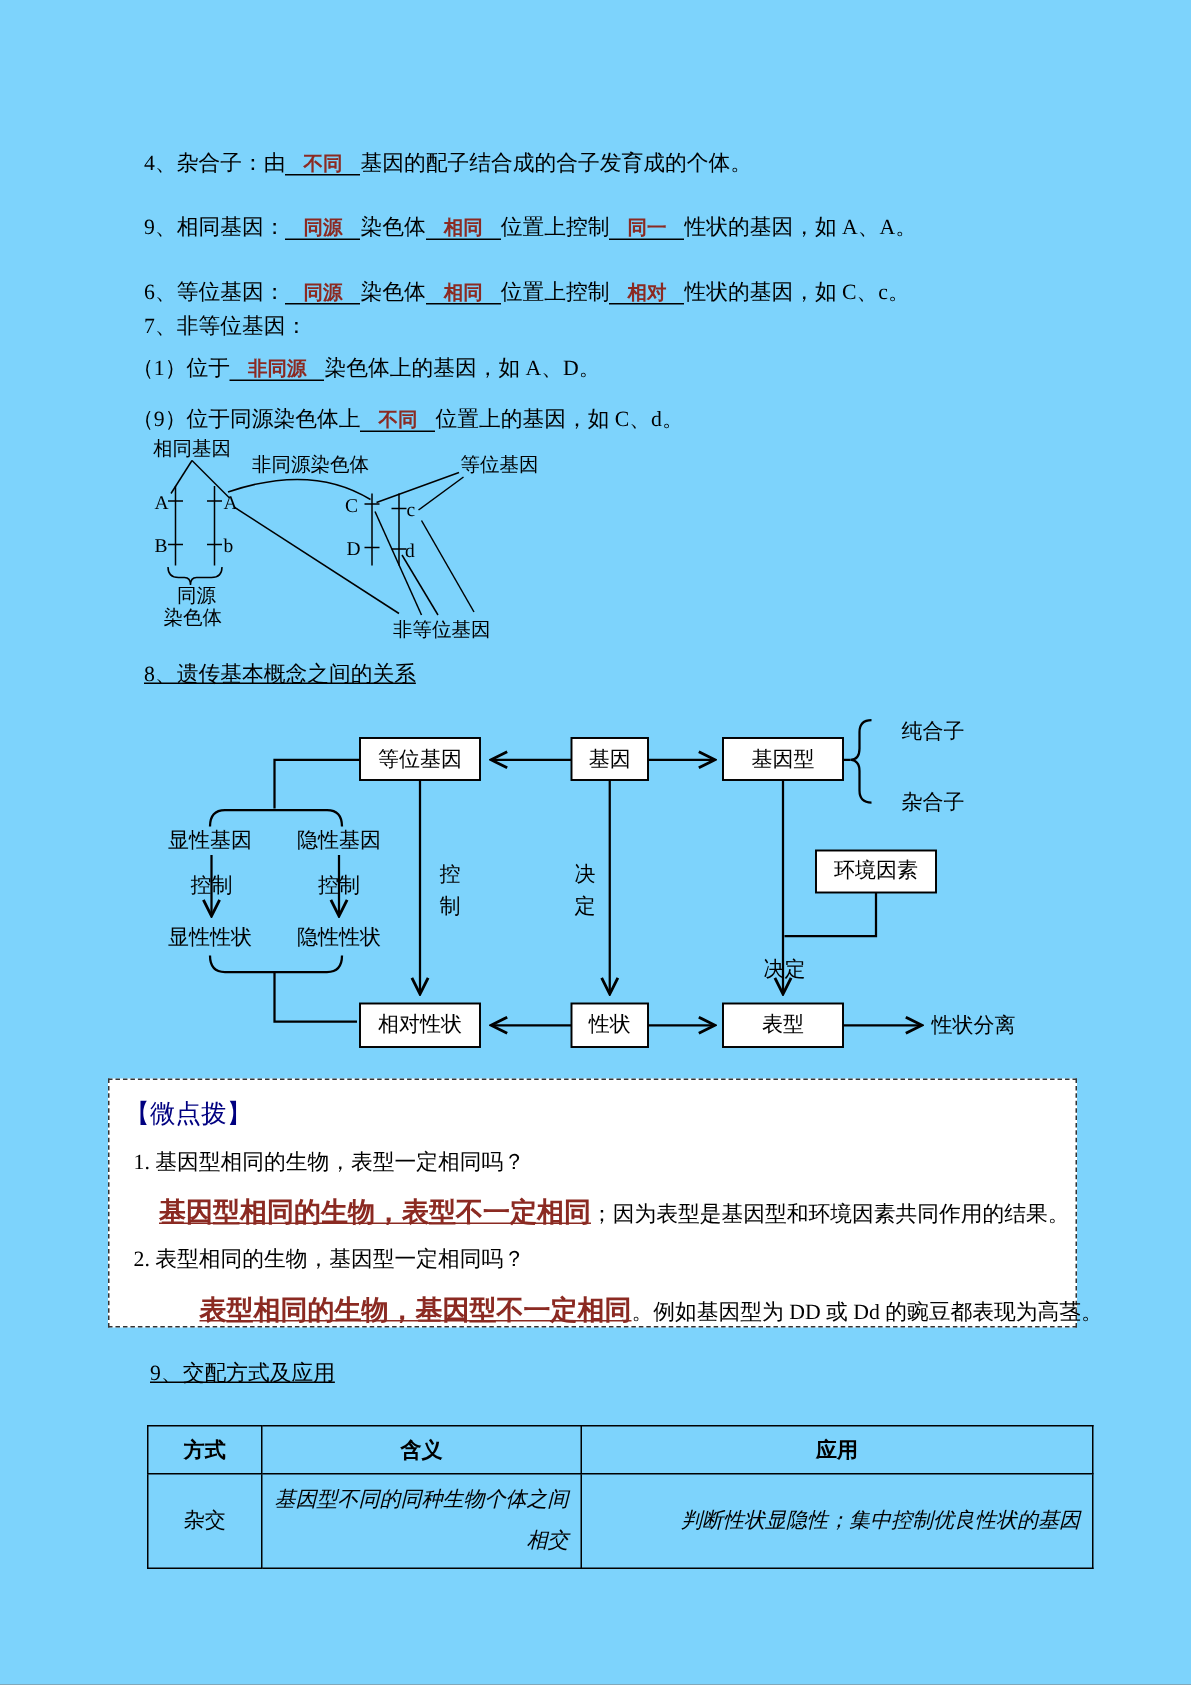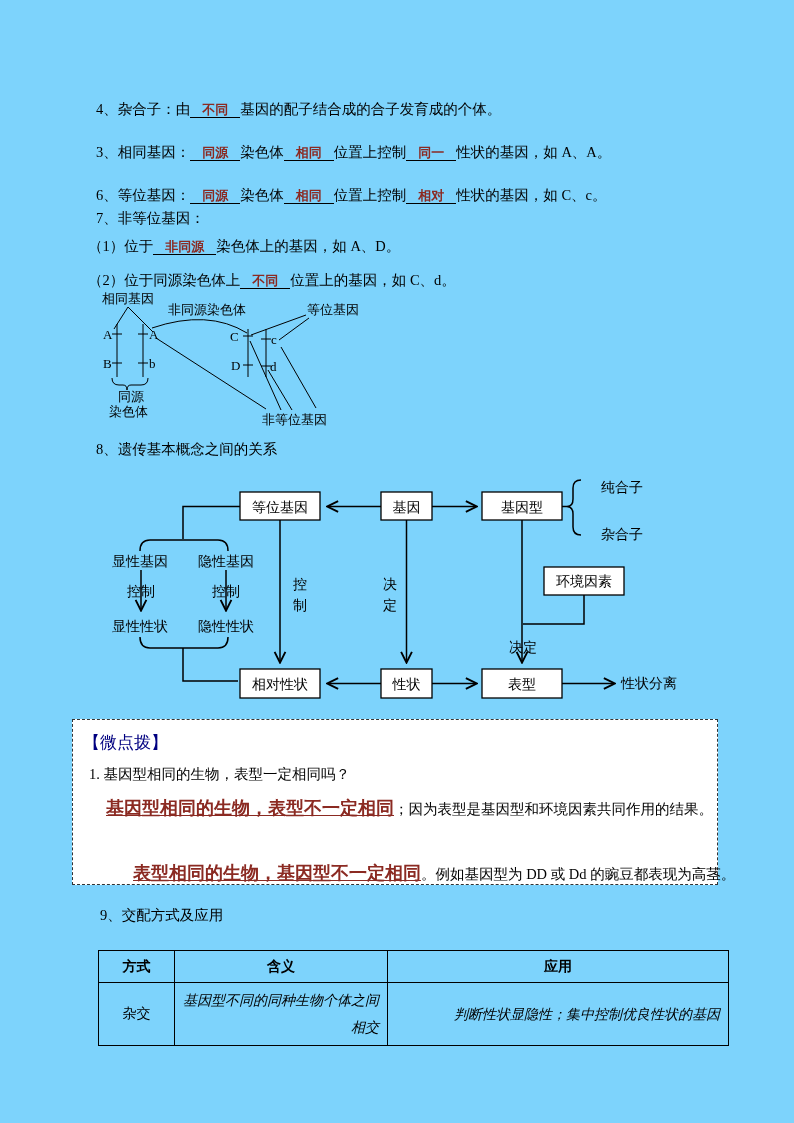--- a/index.html
+++ b/index.html
@@ -4,21 +4,21 @@
 <style>
   html,body{margin:0;padding:0;background:#888;}
   #page{
     position:relative;width:794px;height:1123px;margin:0 auto;background:#7dd3fc;
     font-family:"Liberation Serif","DejaVu Serif",serif;color:#000;overflow:hidden;
   }
   .abs{position:absolute;}
   .item{font-size:14.5px;white-space:nowrap;line-height:16px;}
   .blank{display:inline-block;border-bottom:1px solid #000;padding:0 12px;line-height:14px;}
   .blank .ans{color:#8b2a22;font-weight:bold;font-size:13px;}
-  .heading{font-size:14.5px;white-space:nowrap;}
+  .heading{font-size:14.5px;white-space:nowrap;text-decoration:underline;}
   svg text{font-family:"Liberation Serif","DejaVu Serif",serif;}
   .note-box{border:1px dashed #333;background:#fff;}
   .note-line{position:absolute;font-size:14.5px;white-space:nowrap;}
   .note-title{color:#000080;font-size:17px;font-weight:normal;}
   .note-em{color:#8b2a22;font-weight:bold;text-decoration:underline;font-size:18px;}
   table.cross{border-collapse:collapse;table-layout:fixed;}
   table.cross td,table.cross th{border:1.5px solid #000;font-size:14px;vertical-align:middle;}
   table.cross th{font-weight:bold;text-align:center;}
   .cell-method{font-weight:normal;text-align:center;}
   .cell-text{padding:4px 8px;line-height:27px;font-weight:normal;text-align:right;font-style:italic;}
@@ -26,37 +26,37 @@
 </head>
 <body>
 
 <div id="page">
 
   <div class="abs item" style="left:96px;top:101px;">
     <span>4、杂合子：由</span><span class="blank"><span class="ans">不同</span></span><span>基因的配子结合成的合子发育成的个体。</span>
   </div>
 
   <div class="abs item" style="left:96px;top:144px;">
-    <span>3、相同基因：</span><span class="blank"><span class="ans">同源</span></span><span>染色体</span><span class="blank"><span class="ans">相同</span></span><span>位置上控制</span><span class="blank"><span class="ans">同一</span></span><span>性状的基因，如 A、A。</span>
+    <span>9、相同基因：</span><span class="blank"><span class="ans">同源</span></span><span>染色体</span><span class="blank"><span class="ans">相同</span></span><span>位置上控制</span><span class="blank"><span class="ans">同一</span></span><span>性状的基因，如 A、A。</span>
   </div>
 
   <div class="abs item" style="left:96px;top:187px;">
     <span>6、等位基因：</span><span class="blank"><span class="ans">同源</span></span><span>染色体</span><span class="blank"><span class="ans">相同</span></span><span>位置上控制</span><span class="blank"><span class="ans">相对</span></span><span>性状的基因，如 C、c。</span>
   </div>
 
   <div class="abs item" style="left:96px;top:210px;">
     <span>7、非等位基因：</span>
   </div>
 
   <div class="abs item" style="left:88px;top:238px;text-align:right;">
     <span>（1）位于</span><span class="blank"><span class="ans">非同源</span></span><span>染色体上的基因，如 A、D。</span>
   </div>
 
   <div class="abs item" style="left:88px;top:272px;">
-    <span>（2）位于同源染色体上</span><span class="blank"><span class="ans">不同</span></span><span>位置上的基因，如 C、d。</span>
+    <span>（9）位于同源染色体上</span><span class="blank"><span class="ans">不同</span></span><span>位置上的基因，如 C、d。</span>
   </div>
 
   <svg class="abs" style="left:95px;top:288px;" width="285" height="150" viewBox="95 288 285 150">
     <g stroke="#000" stroke-width="1" fill="none">
 
       <path d="M128,307 L114,329"></path>
       <path d="M128,307 L153,332"></path>
       <path d="M152,328 Q208,309 247,333"></path>
       <path d="M306,315 L251,335"></path>
       <path d="M309,318 L279,340"></path>
@@ -156,20 +156,21 @@
       <text x="621" y="688">性状分离</text>
     </g>
   </svg>
 
   <div class="abs note-box" style="left:72px;top:719px;width:644px;height:164px;">
     <div class="note-line note-title" style="left:10px;top:11px;">【微点拨】</div>
     <div class="note-line" style="left:16px;top:45px;">1. 基因型相同的生物，表型一定相同吗？</div>
     <div class="note-line" style="left:33px;top:76px;">
       <span class="note-em">基因型相同的生物，表型不一定相同</span><span>；因为表型是基因型和环境因素共同作用的结果。</span>
     </div>
+    <div class="note-line" style="left:16px;top:110px;">2. 表型相同的生物，基因型一定相同吗？</div>
     <div class="note-line" style="left:33px;top:141px;margin-left:27px;">
       <span class="note-em">表型相同的生物，基因型不一定相同</span><span>。例如基因型为 DD 或 Dd 的豌豆都表现为高茎。</span>
     </div>
   </div>
 
   <div class="abs heading" style="left:100px;top:906px;">9、交配方式及应用</div>
 
   <table class="cross abs" style="left:98px;top:928px;width:630px;margin-top:22px;">
     <colgroup>
         <col style="width:76px">

